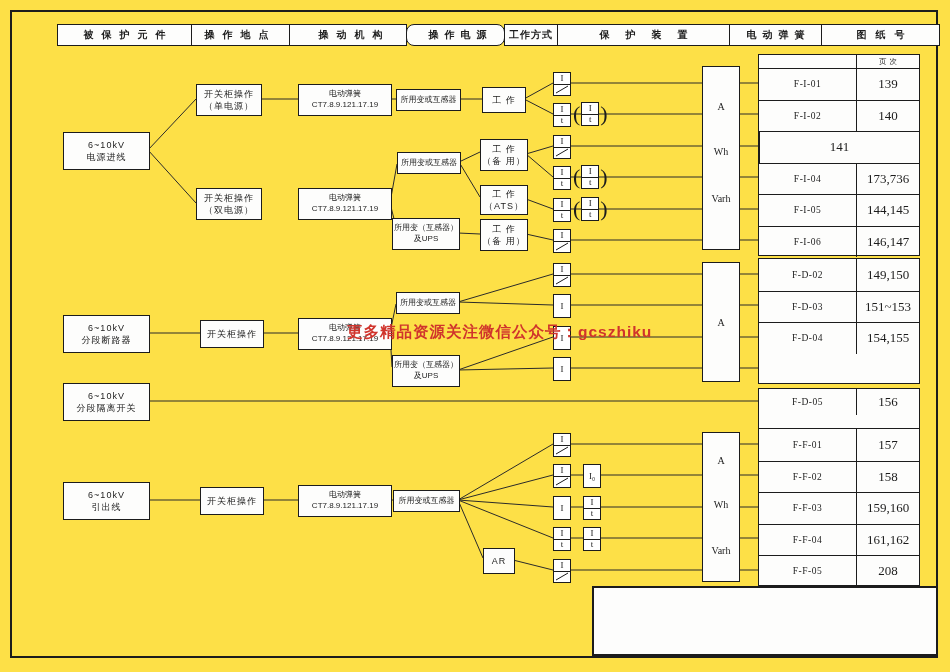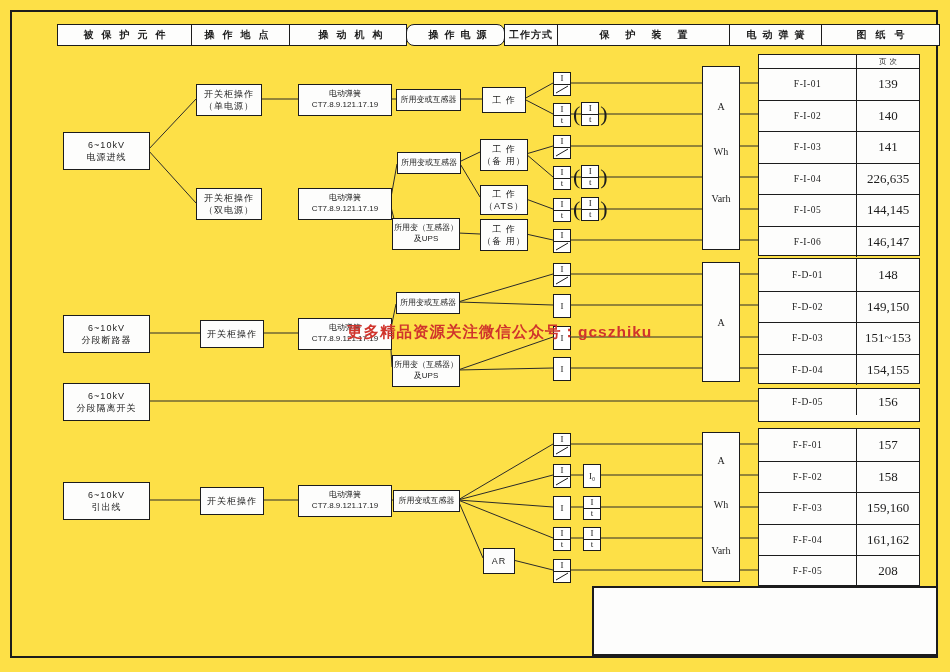--- a/index.html
+++ b/index.html
@@ -350,57 +350,52 @@
       </div>
     <div class="srow">
         <div class="scell">F-I-01</div>
         <div class="pcell">139</div>
       </div>
     <div class="srow">
         <div class="scell">F-I-02</div>
         <div class="pcell">140</div>
       </div>
     <div class="srow">
-        <div class="scell">F-I-03</div>
         <div class="pcell">141</div>
       </div>
     <div class="srow">
         <div class="scell">F-I-04</div>
-        <div class="pcell">226,635</div>
+        <div class="pcell">173,736</div>
       </div>
     <div class="srow">
         <div class="scell">F-I-05</div>
         <div class="pcell">144,145</div>
       </div>
     <div class="srow">
         <div class="scell">F-I-06</div>
         <div class="pcell">146,147</div>
       </div>
   </div>
 
   <div class="stable" style="top:258px;height:126px">
     <div class="srow">
-        <div class="scell">F-D-01</div>
-        <div class="pcell">148</div>
-      </div>
-    <div class="srow">
         <div class="scell">F-D-02</div>
         <div class="pcell">149,150</div>
       </div>
     <div class="srow">
         <div class="scell">F-D-03</div>
         <div class="pcell">151~153</div>
       </div>
     <div class="srow">
         <div class="scell">F-D-04</div>
         <div class="pcell">154,155</div>
       </div>
   </div>
 
-  <div class="stable" style="top:388px;height:34px">
+  <div class="stable" style="top:388px;height:41px">
     <div class="srow" style="height:26px">
         <div class="scell">F-D-05</div>
         <div class="pcell">156</div>
       </div>
   </div>
 
   <div class="stable" style="top:428px;height:158px">
     <div class="srow">
         <div class="scell">F-F-01</div>
         <div class="pcell">157</div>

